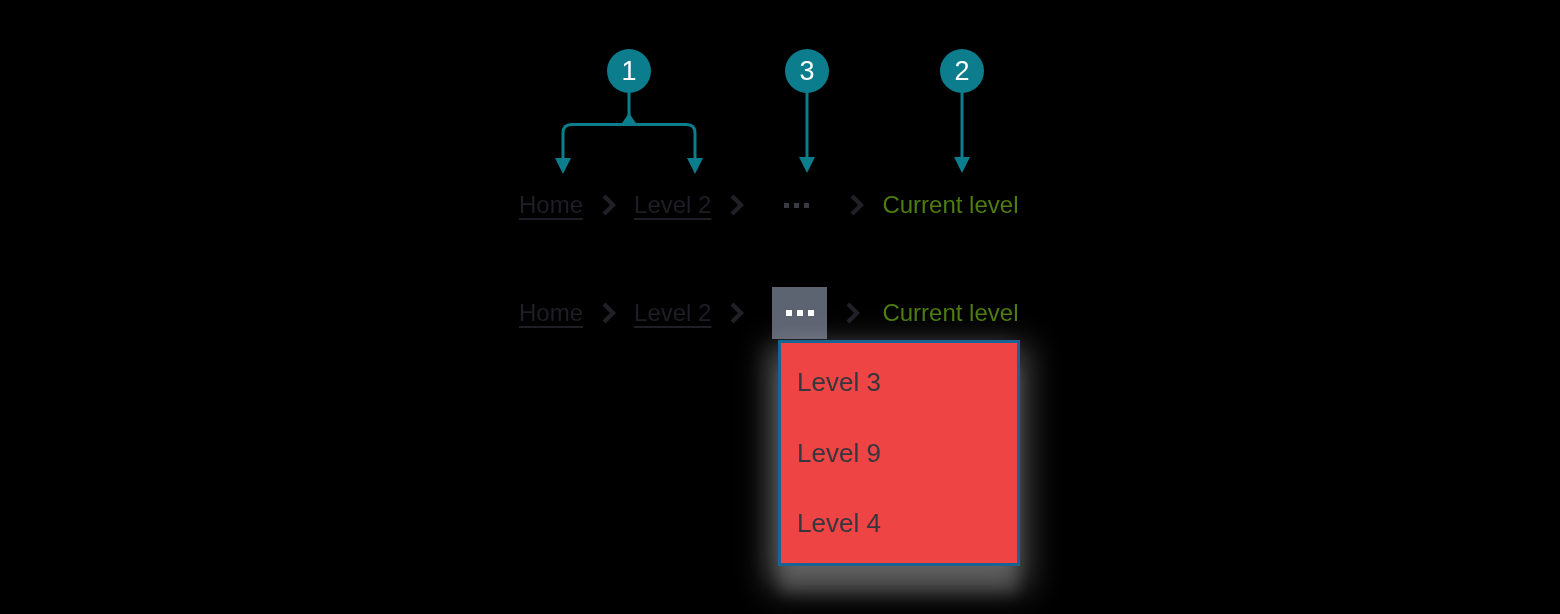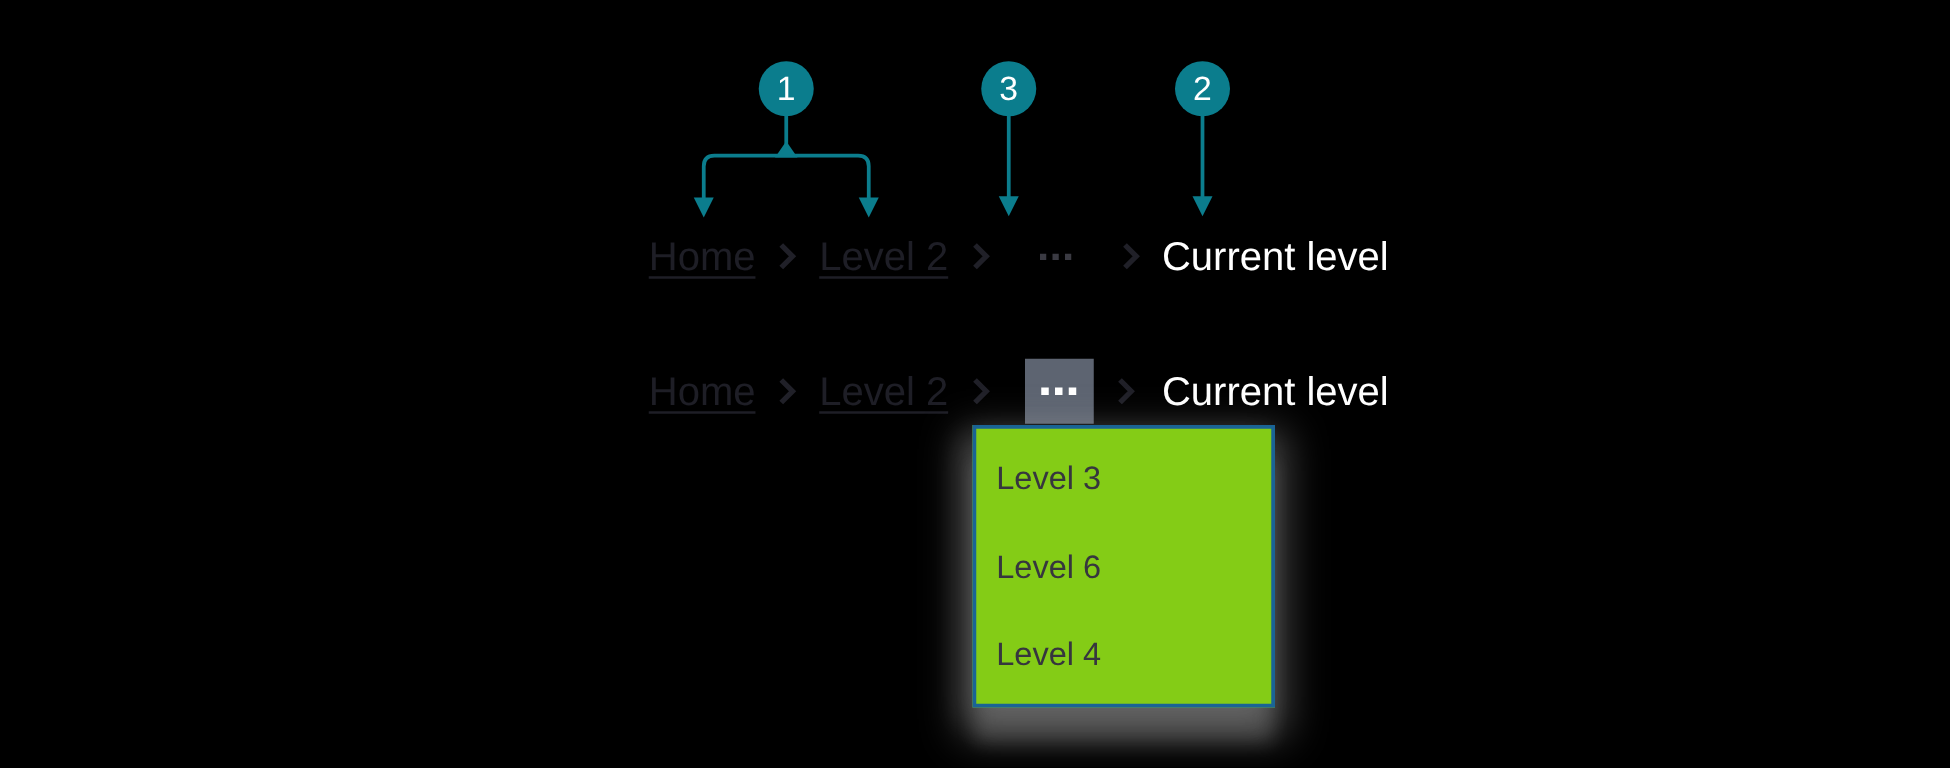--- a/index.html
+++ b/index.html
@@ -14,42 +14,42 @@
     text-align:center;font-weight:400;
   }
   .badge1{left:607px;top:49px;}
   .badge3{left:785px;top:49px;}
   .badge2{left:940px;top:49px;}
   
   .annot{position:absolute;left:0;top:0;pointer-events:none;}
   
   .crumb-row{
     position:absolute;display:flex;align-items:center;gap:17px;
-    font-size:32px;color:#2b2b33;white-space:nowrap;
+    font-size:24px;color:#2b2b33;white-space:nowrap;
   }
   .row-default{left:519px;top:190px;height:30px;}
   .row-expanded{left:519px;top:287px;height:52px;}
   .crumb-link{
     color:#1e1e26;text-decoration:underline;
     text-decoration-thickness:2px;text-underline-offset:5px;cursor:pointer;
   }
-  .crumb-current{color:#ffffff;}
+  .crumb-current{color:#4d7c0f;}
   .chev{display:inline-flex;align-items:center;}
   .dots{display:inline-flex;align-items:center;gap:5px;margin:0 22px;cursor:pointer;}
   .dots i{display:block;width:5px;height:5px;background:#3a3a42;}
   .trigger{
     width:55px;height:52px;background:#5d6471;display:flex;align-items:center;
     justify-content:center;gap:5px;margin-left:10px;cursor:pointer;flex:0 0 auto;
   }
   .trigger i{display:block;width:6px;height:6px;background:#ffffff;}
   .row-expanded .crumb-current{margin-left:4px;}
   
   .dropdown{
     position:absolute;left:778px;top:340px;width:242px;height:226px;
-    box-sizing:border-box;background:#84cc16;border:3px solid #1a6495;
+    box-sizing:border-box;background:#ef4444;border:3px solid #1a6495;
     display:flex;flex-direction:column;padding:4px 0;
     box-shadow:0 14px 30px 10px rgba(190,190,190,0.34),
                0 30px 14px -2px rgba(160,160,160,0.22),
                -8px 10px 24px 2px rgba(150,150,150,0.18);
   }
   .menu-item{
     flex:1;display:flex;align-items:center;padding-left:16px;
     font-size:26px;color:#36363e;cursor:pointer;
   }
 </style>
@@ -125,17 +125,17 @@
     <span class="chev">
       <svg width="17" height="24" viewBox="0 0 17 24">
           <polyline points="4,3 13,12 4,21" fill="none" stroke="#202028" stroke-width="4.2"></polyline>
         </svg>
     </span>
     <span class="crumb-current">Current level</span>
   </nav>
 
   <div class="dropdown">
     <div class="menu-item">Level 3</div>
-    <div class="menu-item">Level 6</div>
+    <div class="menu-item">Level 9</div>
     <div class="menu-item">Level 4</div>
   </div>
 
 </div>
 
 </body></html>

